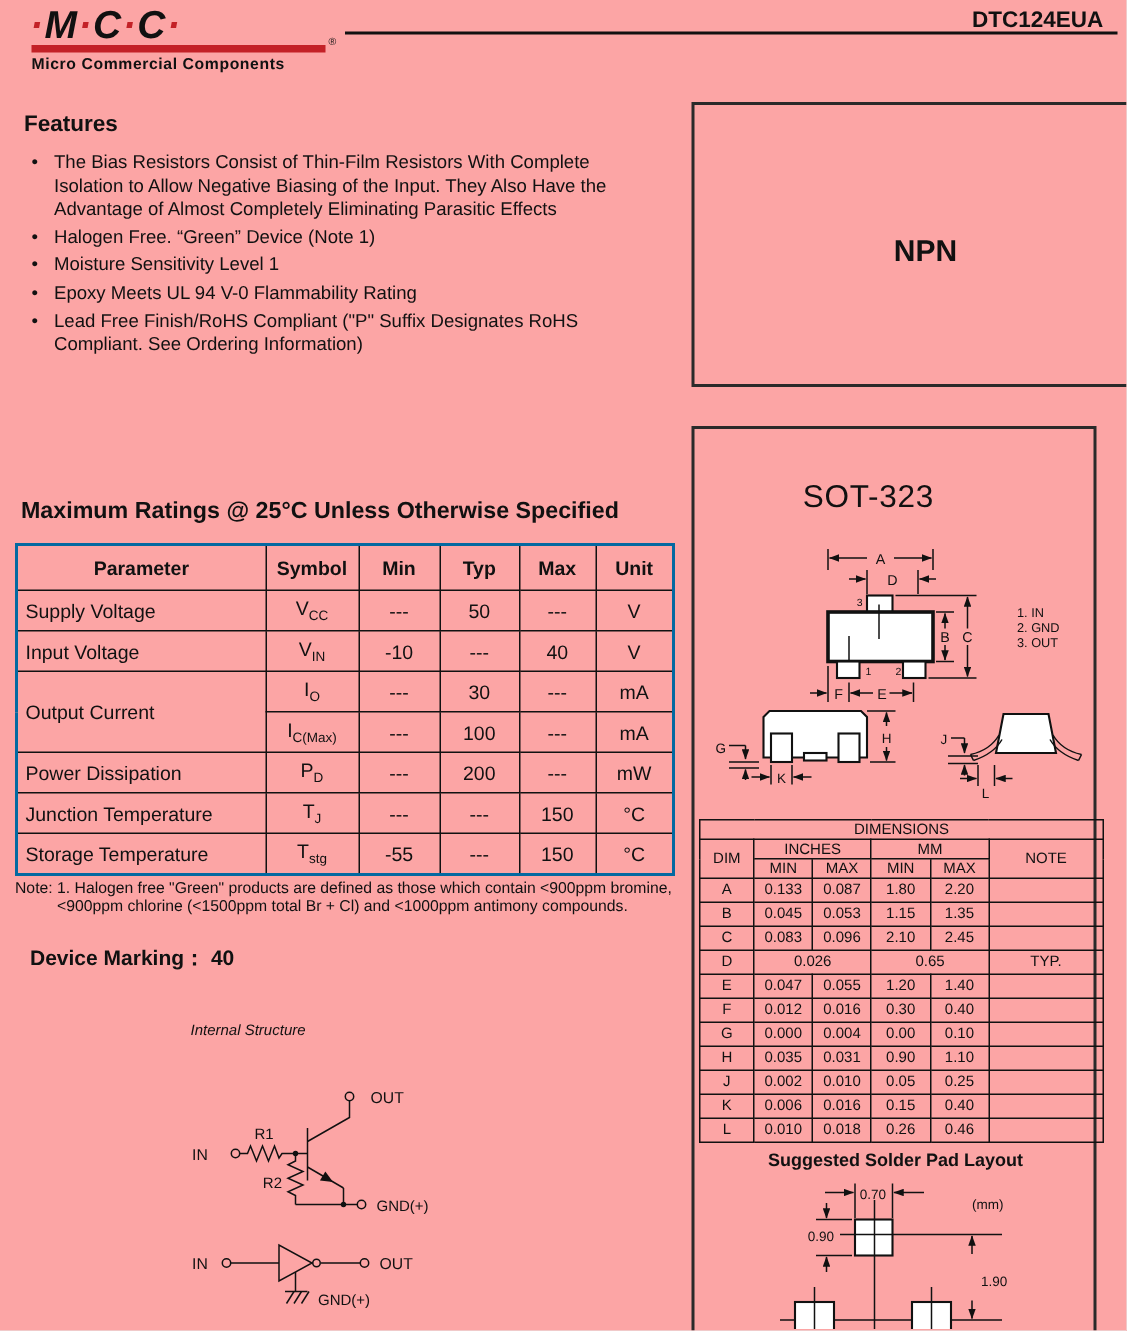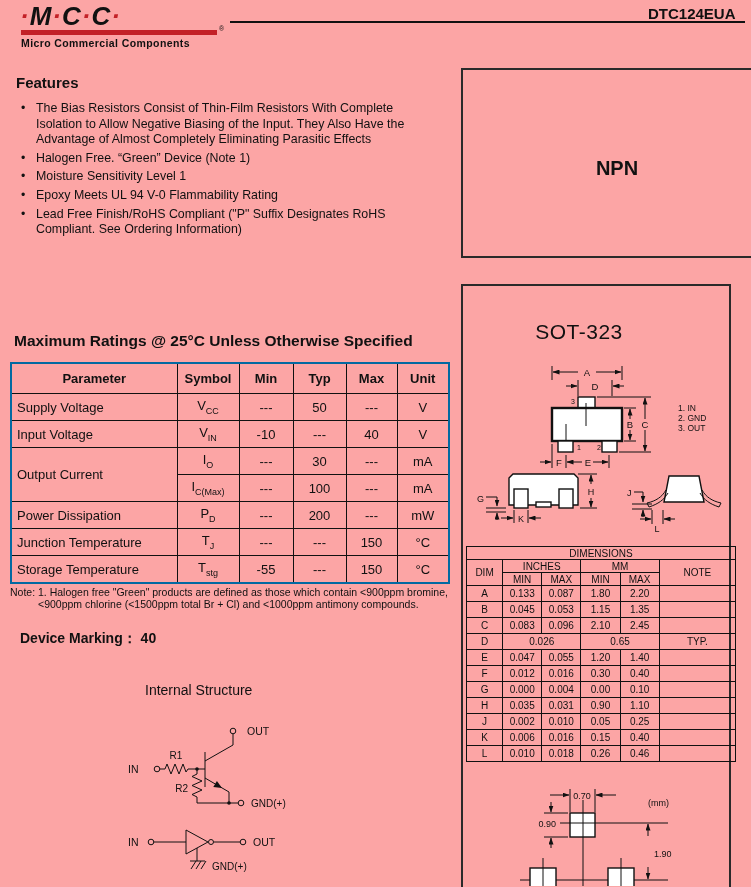--- a/index.html
+++ b/index.html
@@ -21,21 +21,21 @@
   .feat-list li:before{content:"•";position:absolute;left:1px;top:0;}
   
   .rt{table-layout:fixed;width:438px;border-collapse:collapse;border:2px solid #0369a1;font-size:13px;}
   .rt th,.rt td{border:1px solid #111;text-align:center;padding:0;}
   .rt th{height:29px;font-size:13px;}
   .rt td{height:26px;}
   .rt .pcell{text-align:left;padding-left:5px;}
   .rt sub{font-size:9px;}
   .notes{left:10px;top:587px;width:448px;font-size:10.5px;line-height:11.5px;padding-left:28px;text-indent:-28px;}
   .marking{left:20px;top:630px;font-size:14px;font-weight:bold;}
-  .istruct{left:145px;top:682px;font-size:14px;}
+  .istruct{left:127px;top:682px;font-size:10px;font-style:italic;}
   
   .npnbox{left:461px;top:68px;width:312px;height:190px;border:2px solid #2a2a2a;
           display:flex;flex-direction:column;justify-content:center;align-items:center;padding-top:10px;box-sizing:border-box;}
   .npnbox div{font-size:20px;font-weight:bold;line-height:26px;}
   .sotbox{left:461px;top:284px;width:270px;height:610px;border:2px solid #2a2a2a;box-sizing:border-box;}
   .sottitle{left:443px;top:320px;width:272px;text-align:center;font-size:21px;letter-spacing:0.5px;}
   .padtitle{left:461px;top:766px;width:272px;text-align:center;font-size:12px;font-weight:bold;}
   
   .dt{table-layout:fixed;width:270px;border-collapse:collapse;border:1.5px solid #111;font-size:10px;}
   .dt th,.dt td{border:1px solid #111;text-align:center;padding:0;font-weight:normal;}
@@ -402,20 +402,21 @@
           <td>L</td>
           <td>0.010</td>
           <td>0.018</td>
           <td>0.26</td>
           <td>0.46</td>
           <td></td>
         </tr>
   </tbody>
     </table>
 
+  <div class="abs padtitle">Suggested Solder Pad Layout</div>
   <svg class="abs" style="left:497px;top:786px;" width="206" height="100" viewBox="497 786 206 100">
     <defs>
       <marker id="arr2" markerWidth="7" markerHeight="5" refX="6.5" refY="2.5" orient="auto">
         <path d="M0,0 L7,2.5 L0,5 Z" fill="#111"></path>
       </marker>
     </defs>
     <text x="648" y="806" font-size="9">(mm)</text>
     <line class="ln" x1="570" y1="789" x2="570" y2="812"></line>
     <line class="ln" x1="595" y1="789" x2="595" y2="812"></line>
     <line class="ln" x1="550" y1="795" x2="569" y2="795" marker-end="url(#arr2)"></line>

